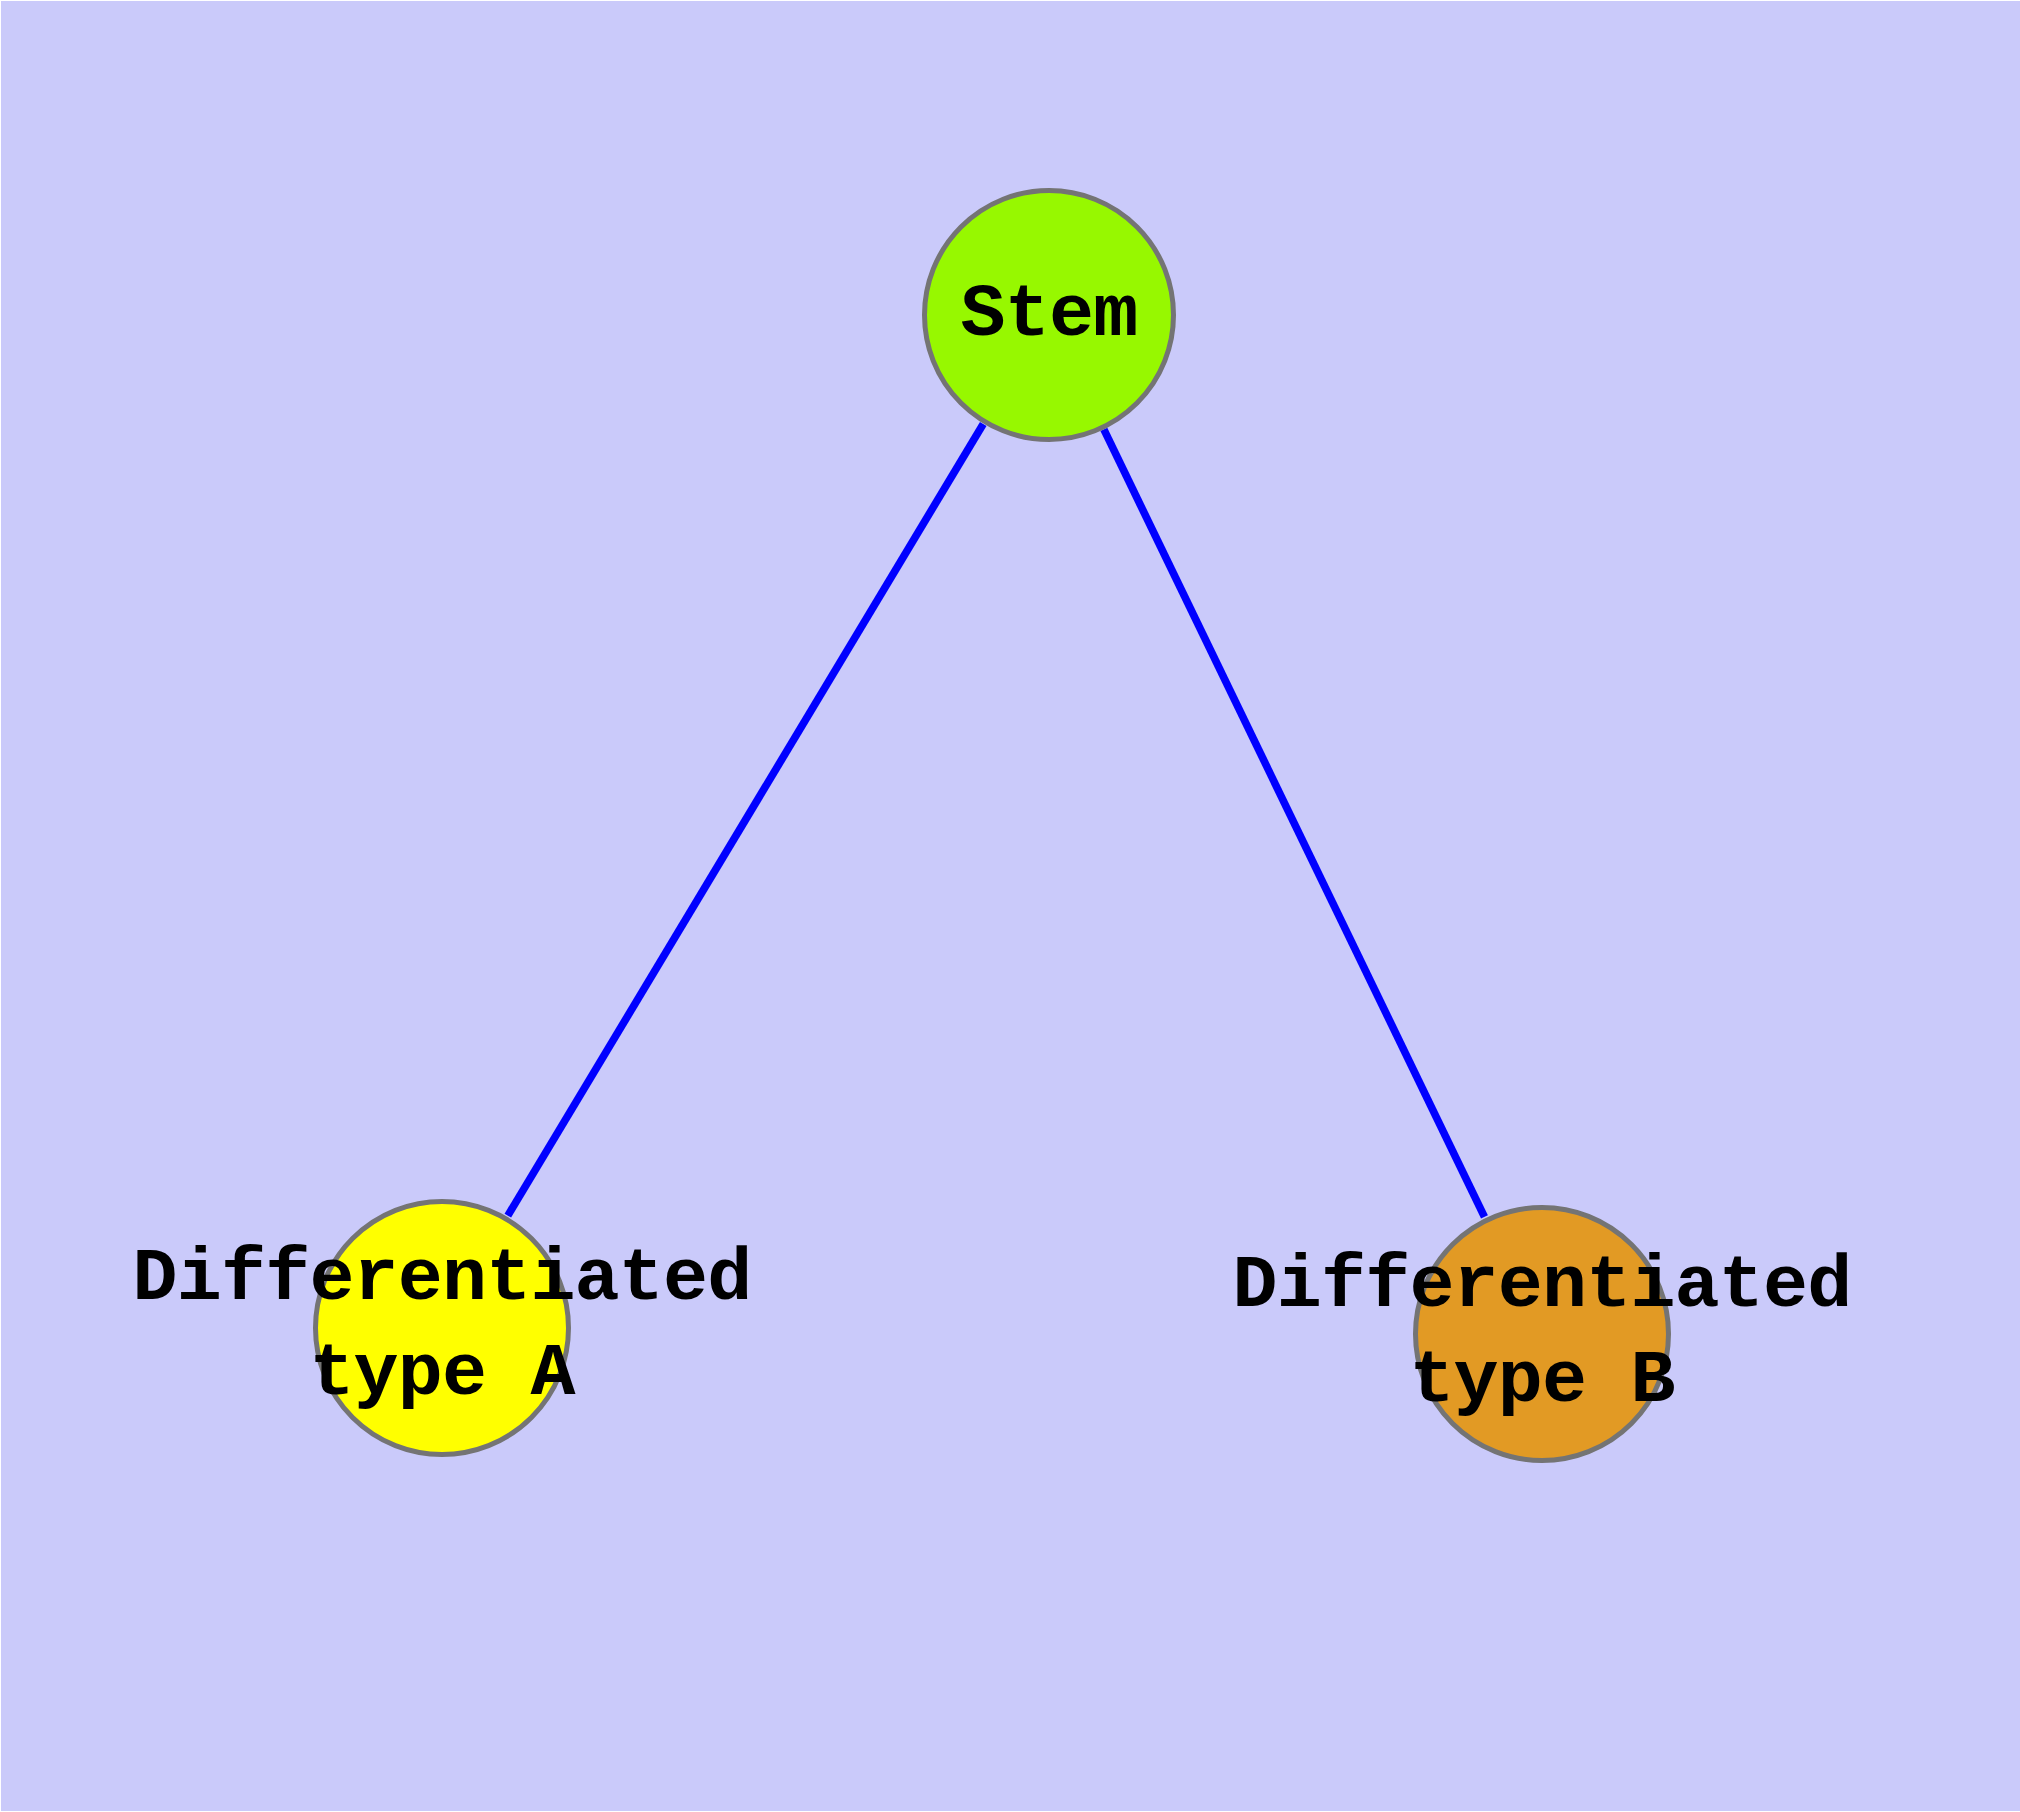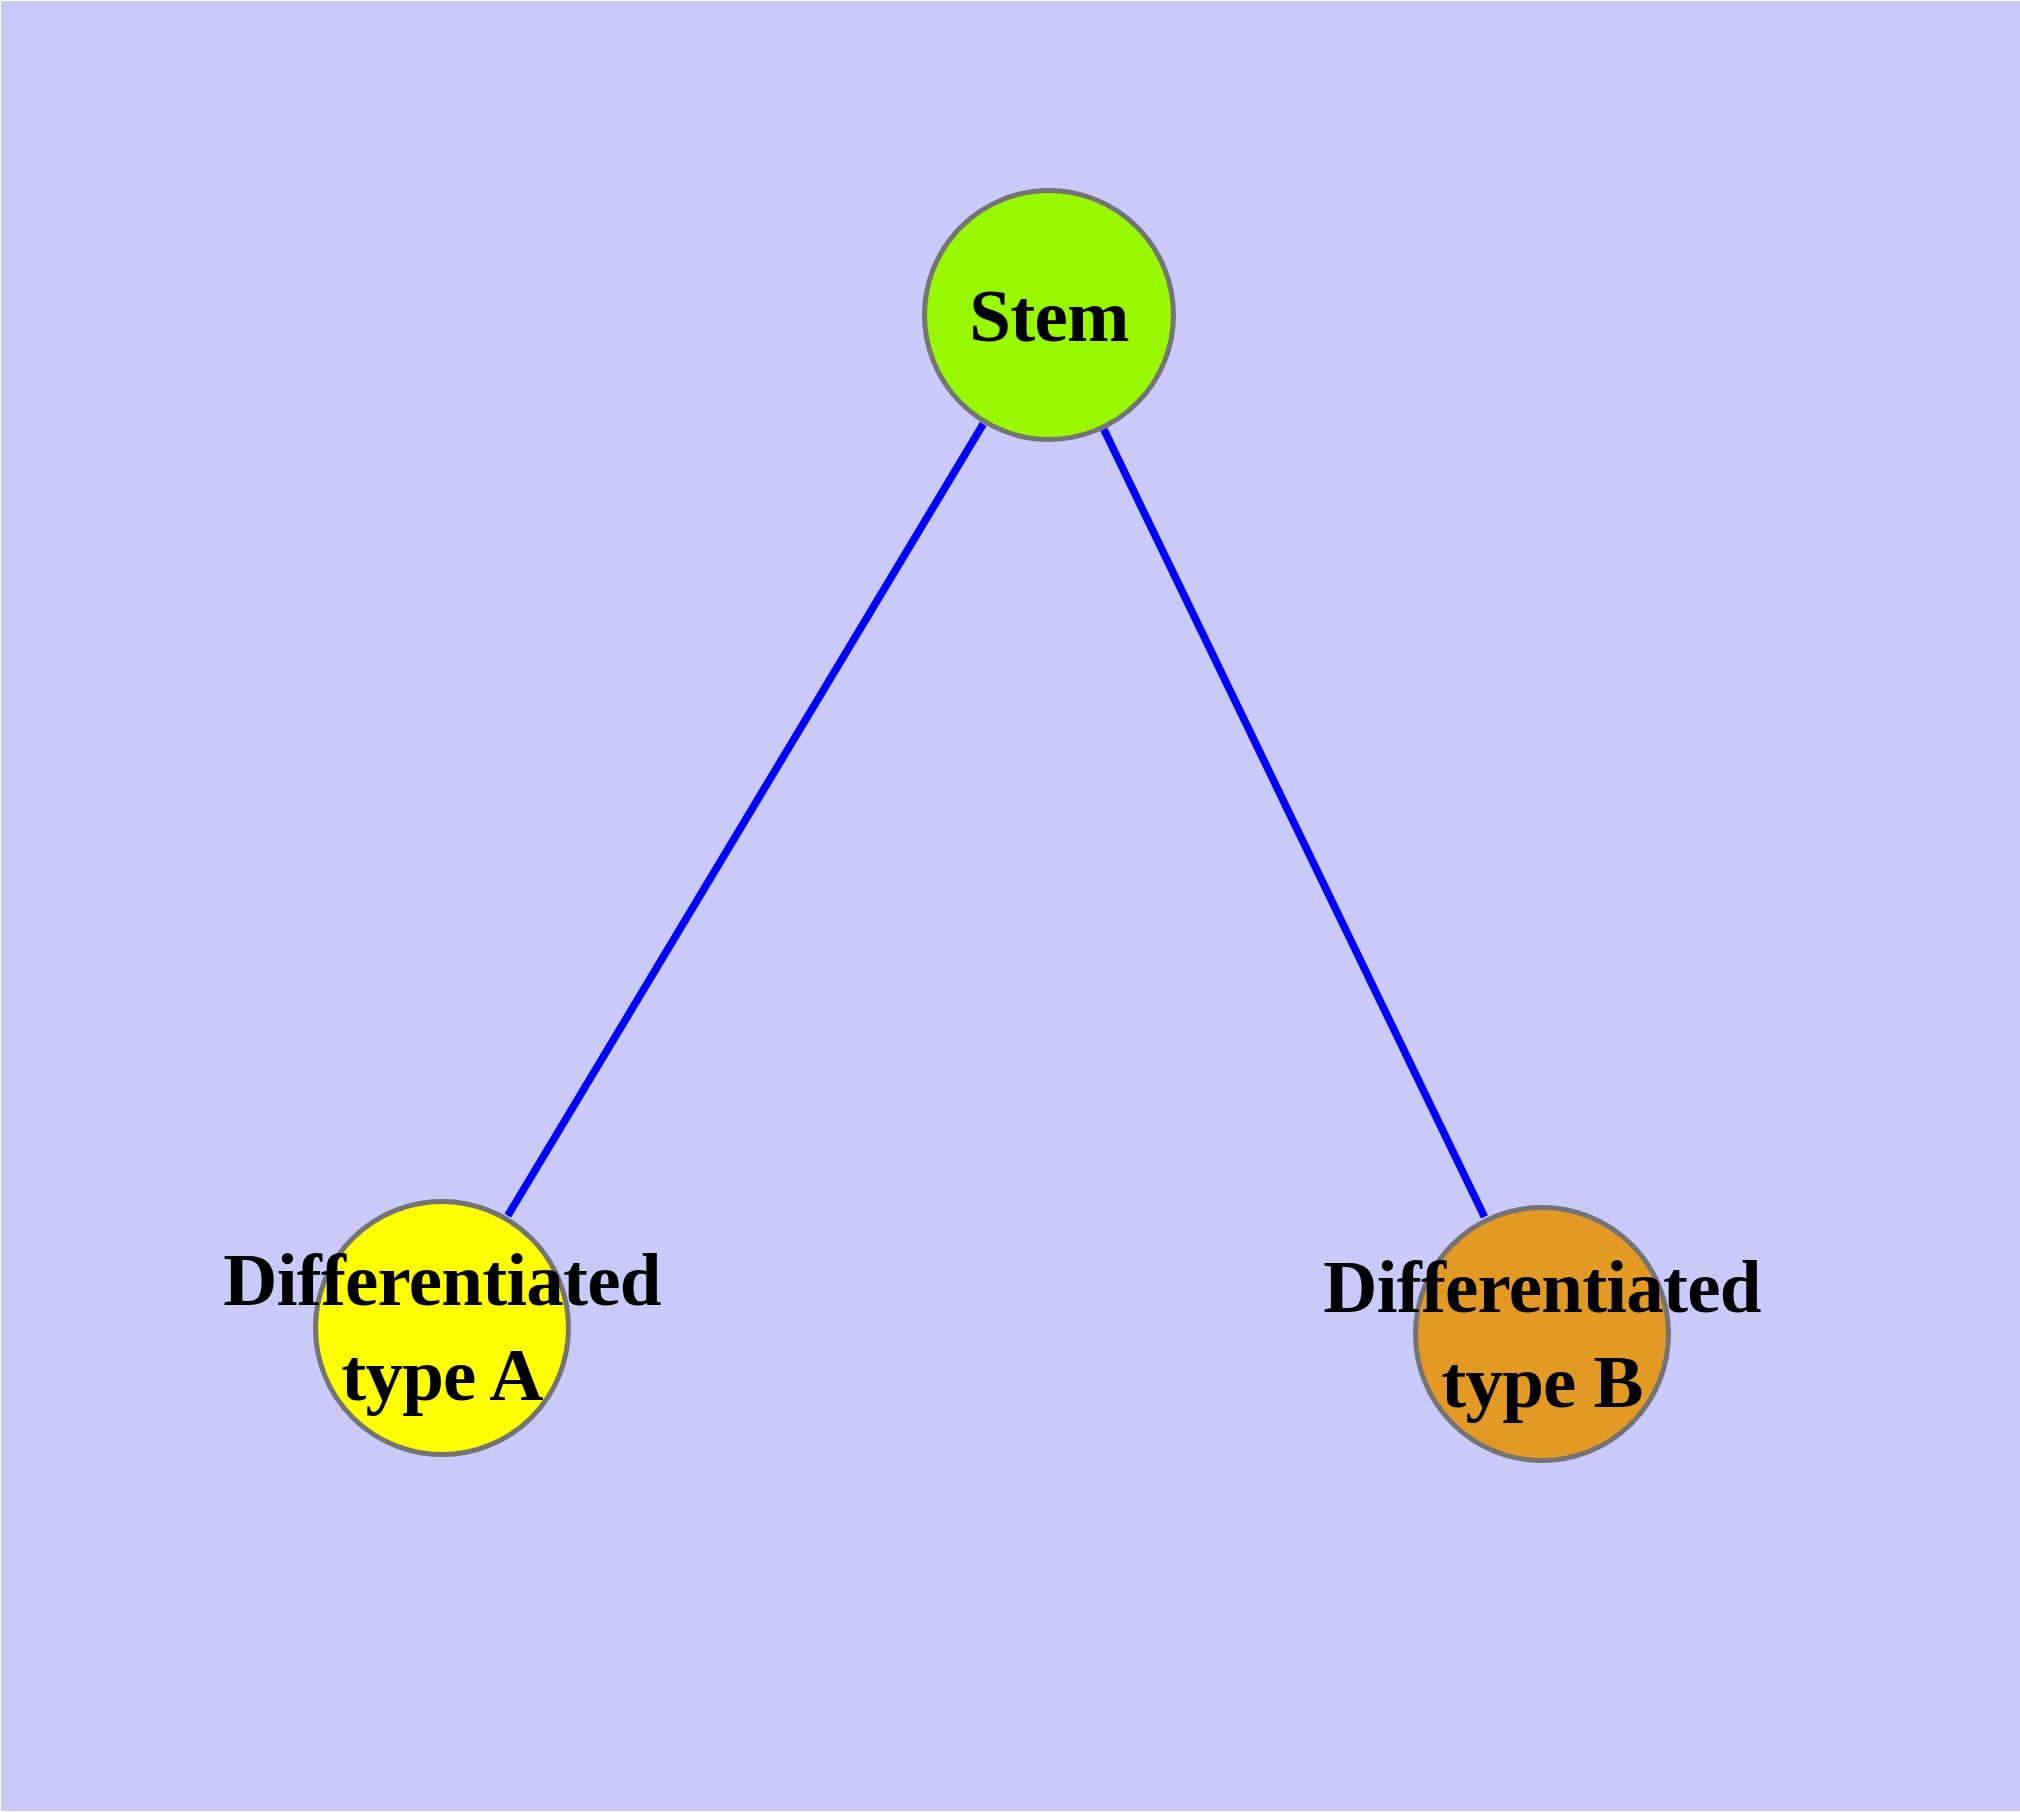--- a/index.html
+++ b/index.html
@@ -7,21 +7,21 @@
     padding: 0;
     background: #ffffff;
   }
   .canvas {
     position: relative;
     width: 2021px;
     height: 1812px;
     box-sizing: border-box;
     border: 1.7px solid #ffffff;
     overflow: hidden;
-    font-family: Liberation Serif, serif;
+    font-family: Liberation Mono, monospace;
   }
   .edges-layer {
     position: absolute;
     left: 0;
     top: 0;
     width: 100%;
     height: 100%;
   }
   .node-circle {
     position: absolute;

